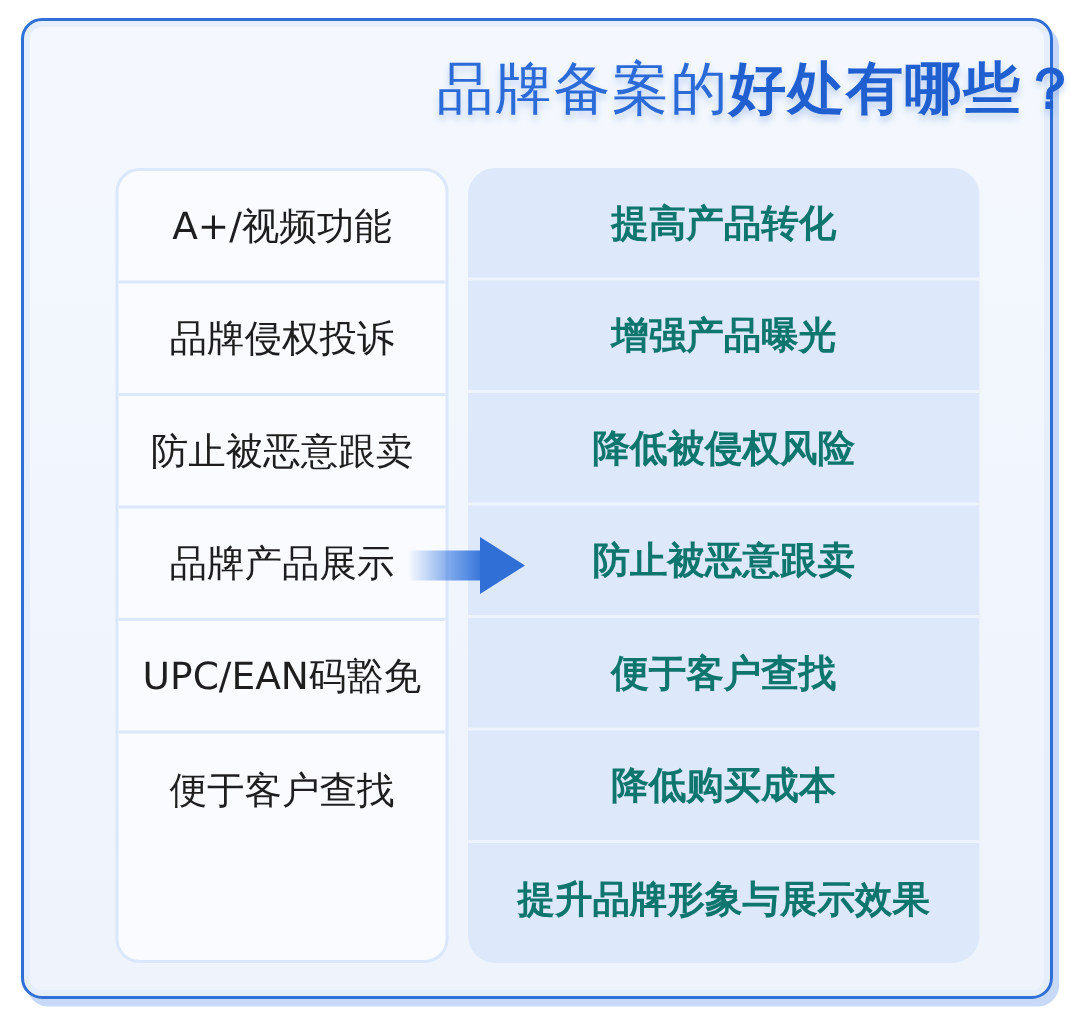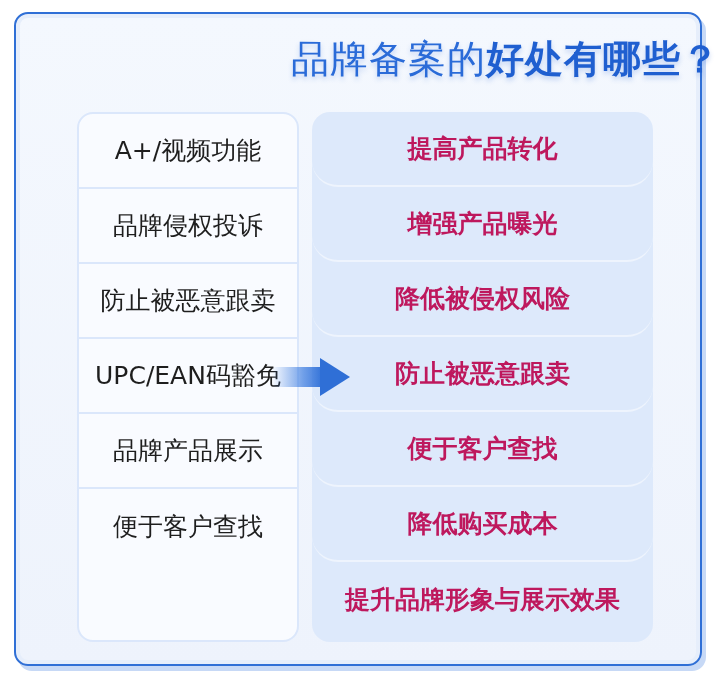--- a/index.html
+++ b/index.html
@@ -4,37 +4,37 @@
 <style>
   html,body{margin:0;padding:0;background:#ffffff;}
   body{width:720px;height:687px;position:relative;overflow:hidden;font-family:"DejaVu Sans","Liberation Sans",sans-serif;}
   .card{position:absolute;left:14px;top:12px;width:688px;height:654px;border:2px solid #2f6fd6;border-radius:14px;background:linear-gradient(180deg,#f4f8fe 0%,#eef3fc 100%);box-shadow:4px 5px 0 #c7d9f6, inset 0 0 0 4px #e6eefb;box-sizing:border-box;}
   .title{position:absolute;left:0;top:34px;width:720px;text-align:right;font-size:38px;color:#2a6bd8;letter-spacing:1px;text-shadow:0 3px 5px rgba(40,100,210,0.25);}
   .title .b{font-weight:bold;color:#1f5fd0;}
   .left{position:absolute;left:65px;top:112px;width:222px;height:530px;background:#f9fbff;border:2px solid #dbe7fb;border-radius:16px;box-sizing:border-box;overflow:hidden;margin-left:12px;}
   .right{position:absolute;left:312px;top:112px;width:341px;height:530px;background:#dde9fb;border-radius:18px;overflow:hidden;}
   .row{height:75px;display:flex;align-items:center;justify-content:center;box-sizing:border-box;}
   .left .row{border-bottom:2px solid #dbe7fb;font-size:25px;color:#1e1e1e;}
-  .right .row{border-bottom:2px solid #eef4fd;font-size:25px;color:#be185d;font-weight:bold;border-radius:26px;}
+  .right .row{border-bottom:2px solid #eef4fd;font-size:25px;color:#0f766e;font-weight:bold;}
   .row:last-child{border-bottom:none;}
   .arrow{position:absolute;left:272px;top:356px;width:80px;height:42px;}
 </style>
 </head>
 <body>
 
 <div class="card"></div>
 
 <div class="title"><span>品牌备案的</span><span class="b">好处有哪些？</span></div>
 
 <div class="left">
   <div class="row">A+/视频功能</div>
   <div class="row">品牌侵权投诉</div>
   <div class="row">防止被恶意跟卖</div>
+  <div class="row">品牌产品展示</div>
   <div class="row">UPC/EAN码豁免</div>
-  <div class="row">品牌产品展示</div>
   <div class="row">便于客户查找</div>
 </div>
 
 <div class="right">
   <div class="row">提高产品转化</div>
   <div class="row">增强产品曝光</div>
   <div class="row">降低被侵权风险</div>
   <div class="row">防止被恶意跟卖</div>
   <div class="row">便于客户查找</div>
   <div class="row">降低购买成本</div>

